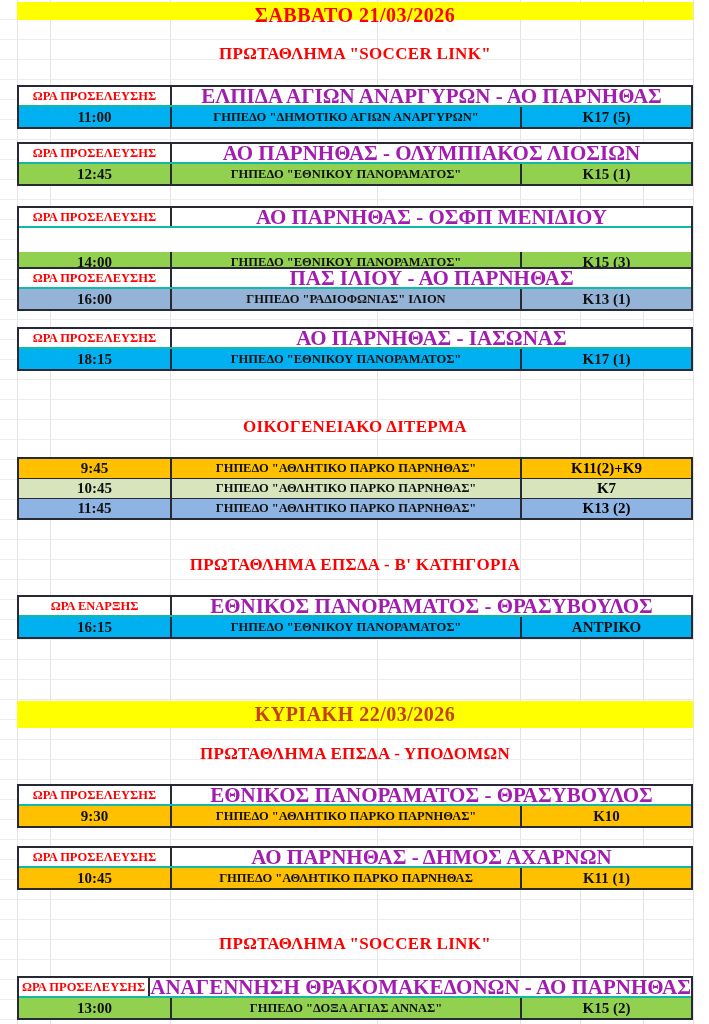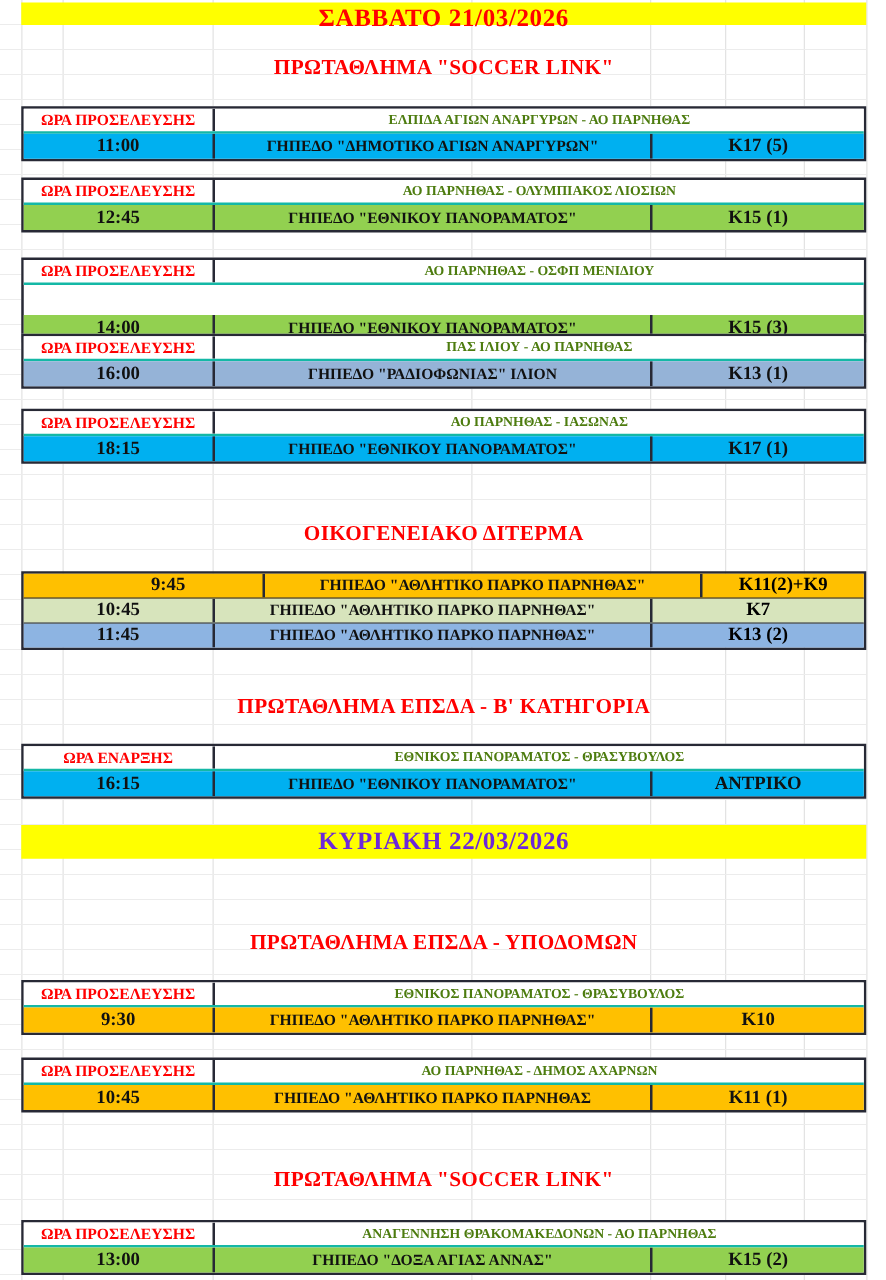--- a/index.html
+++ b/index.html
@@ -38,21 +38,21 @@
     border:2px solid #272935; background:#ffffff;
   }
   .row { display:flex; overflow:hidden; }
   .row.hdr { height:18px; background:#ffffff; border-bottom:2px solid #14b8a6; }
   .row.data { height:20px; }
   .c1 { width:151px; border-right:2px solid #272935; text-align:center; white-space:nowrap; }
   .c2 { width:348px; border-right:2px solid #272935; text-align:center; white-space:nowrap; }
   .c23 { flex:1; text-align:center; white-space:nowrap; }
   .c3 { flex:1; text-align:center; white-space:nowrap; }
   .hdr .c1 { font-size:12.5px; line-height:18px; color:#ff0000; }
-  .hdr .c23 { font-size:11px; line-height:18px; color:#4d7c0f; }
+  .hdr .c23 { font-size:21px; line-height:18px; color:#a21caf; }
   .data .c1 { font-size:15px; line-height:20px; color:#111111; }
   .data .c2 { font-size:12.5px; line-height:20px; color:#111111; }
   .data .c3 { font-size:15px; line-height:20px; color:#111111; }
   
   .dblock { position:absolute; left:17px; width:672px; border:2px solid #272935; }
   .drow { display:flex; height:19px; overflow:hidden; }
   .drow.sep { border-bottom:1px solid #272935; }
   .drow .c1 { font-size:15px; line-height:19px; color:#111111; }
   .drow .c2 { font-size:12.5px; line-height:19px; color:#111111; }
   .drow .c3 { font-size:15px; line-height:19px; color:#000000; }
@@ -123,21 +123,21 @@
     <div class="row data" style="background-color: rgb(0, 176, 240);">
       <div class="c1">18:15</div>
       <div class="c2">ΓΗΠΕΔΟ "ΕΘΝΙΚΟΥ ΠΑΝΟΡΑΜΑΤΟΣ"</div>
       <div class="c3">K17 (1)</div>
     </div>
   </div>
 
   <div class="sec-title" style="top:417px">ΟΙΚΟΓΕΝΕΙΑΚΟ ΔΙΤΕΡΜΑ</div>
 
   <div class="dblock" style="top:457px">
-    <div class="drow sep" style="background-color: rgb(255, 192, 0); padding-left: 40px;">
+    <div class="drow sep" style="background-color: rgb(255, 192, 0);">
       <div class="c1">9:45</div>
       <div class="c2">ΓΗΠΕΔΟ "ΑΘΛΗΤΙΚΟ ΠΑΡΚΟ ΠΑΡΝΗΘΑΣ"</div>
       <div class="c3">K11(2)+K9</div>
     </div>
     <div class="drow sep" style="background-color: rgb(215, 228, 188);">
       <div class="c1">10:45</div>
       <div class="c2">ΓΗΠΕΔΟ "ΑΘΛΗΤΙΚΟ ΠΑΡΚΟ ΠΑΡΝΗΘΑΣ"</div>
       <div class="c3">K7</div>
     </div>
     <div class="drow" style="background-color: rgb(141, 180, 226);">
@@ -154,21 +154,21 @@
       <div class="c1">ΩΡΑ ΕΝΑΡΞΗΣ</div>
       <div class="c23">ΕΘΝΙΚΟΣ ΠΑΝΟΡΑΜΑΤΟΣ - ΘΡΑΣΥΒΟΥΛΟΣ</div>
     </div>
     <div class="row data" style="background-color: rgb(0, 176, 240);">
       <div class="c1">16:15</div>
       <div class="c2">ΓΗΠΕΔΟ "ΕΘΝΙΚΟΥ ΠΑΝΟΡΑΜΑΤΟΣ"</div>
       <div class="c3">ΑΝΤΡΙΚΟ</div>
     </div>
   </div>
 
-  <div class="banner" style="top: 660px; height: 27px; line-height: 27px; background-color: rgb(255, 255, 0); color: #6d28d9; text-align: center;">ΚΥΡΙΑΚΗ 22/03/2026</div>
+  <div class="banner" style="top: 701px; height: 27px; line-height: 27px; background-color: rgb(255, 255, 0); color: #c2410c; text-align: center;">ΚΥΡΙΑΚΗ 22/03/2026</div>
 
   <div class="sec-title" style="top:744px">ΠΡΩΤΑΘΛΗΜΑ ΕΠΣΔΑ - ΥΠΟΔΟΜΩΝ</div>
 
   <div class="block" style="top:784px">
     <div class="row hdr">
       <div class="c1">ΩΡΑ ΠΡΟΣΕΛΕΥΣΗΣ</div>
       <div class="c23">ΕΘΝΙΚΟΣ ΠΑΝΟΡΑΜΑΤΟΣ - ΘΡΑΣΥΒΟΥΛΟΣ</div>
     </div>
     <div class="row data" style="background-color: rgb(255, 192, 0);">
       <div class="c1">9:30</div>

